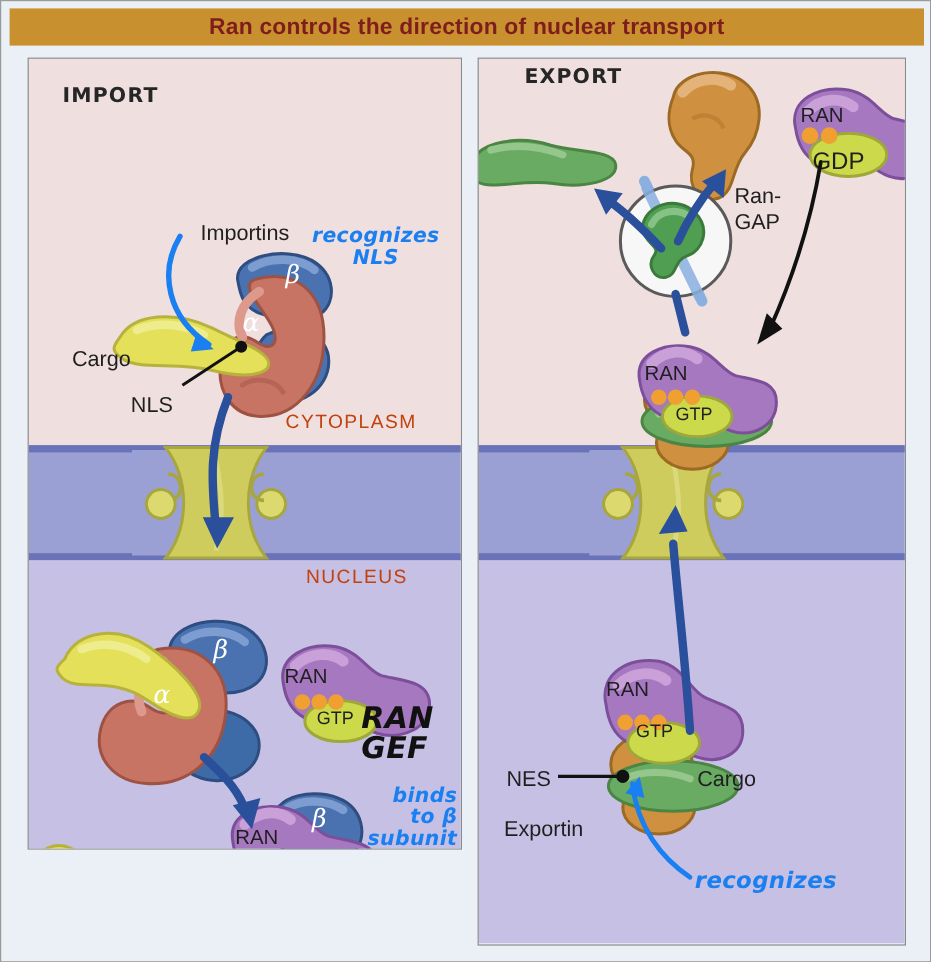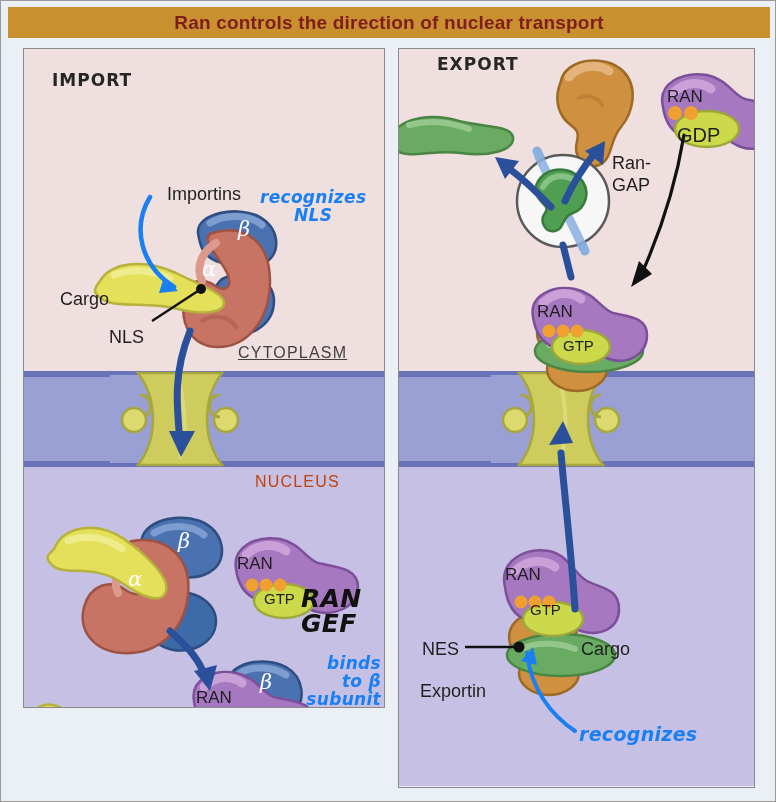--- a/index.html
+++ b/index.html
@@ -37,21 +37,21 @@
   .cyto{position:absolute;left:0;top:0;width:100%;background:#efdfdf;}
   .memb{position:absolute;left:0;width:100%;background:#9aa0d4;
         border-top:6px solid #6a72b8;border-bottom:6px solid #6a72b8;
         box-sizing:border-box;}
   .nuc{position:absolute;left:0;width:100%;bottom:0;background:#c6c1e4;}
 
   .zonelabel{
     position:absolute;font-size:16px;letter-spacing:1.2px;
     font-family:"Liberation Sans", sans-serif;
   }
-  .zl-cyto{color:#404040;text-decoration:underline;}
+  .zl-cyto{color:#c2410c;}
   .zl-nuc{color:#c2410c;}
 
   .panel-title{
     position:absolute;font-size:17px;font-weight:bold;color:#262626;
     letter-spacing:1px;font-family:"DejaVu Sans", sans-serif;
   }
   
   .pore{position:absolute;}
   .pore svg{display:block;}
 

